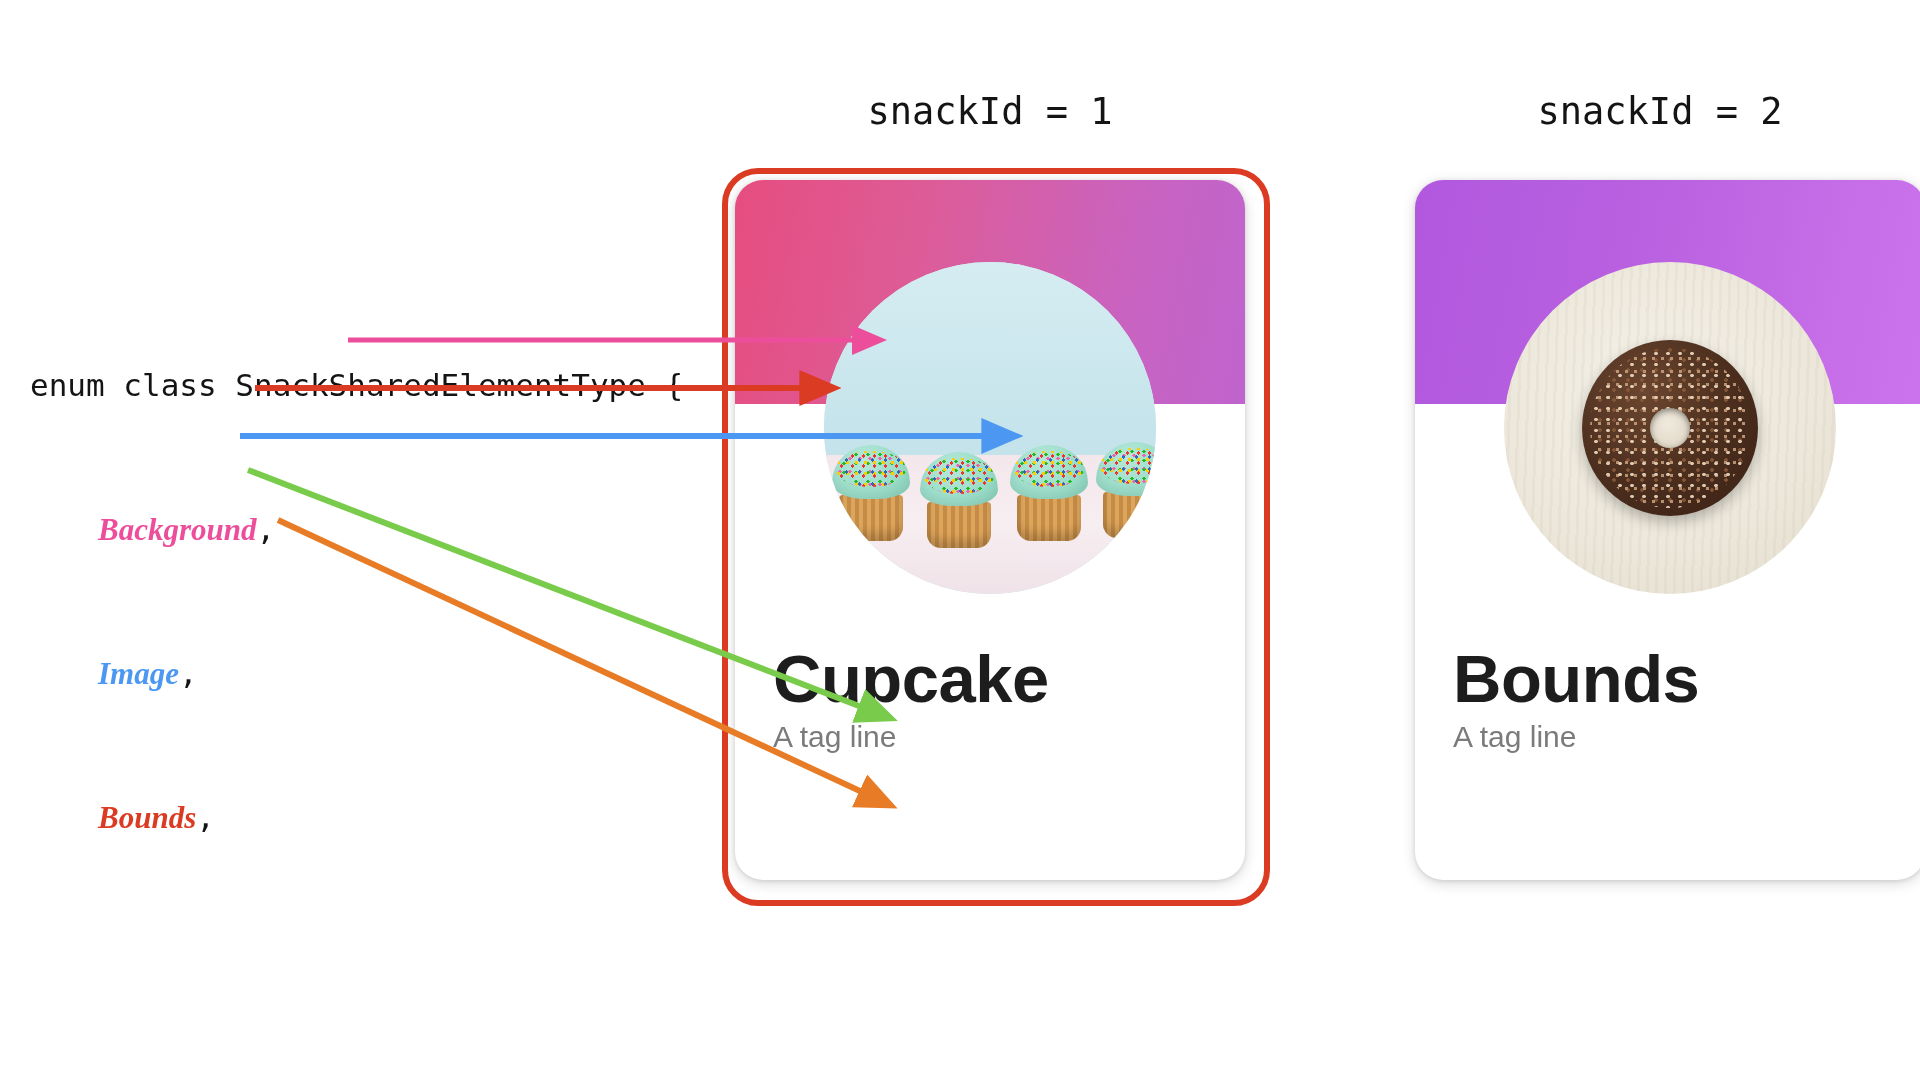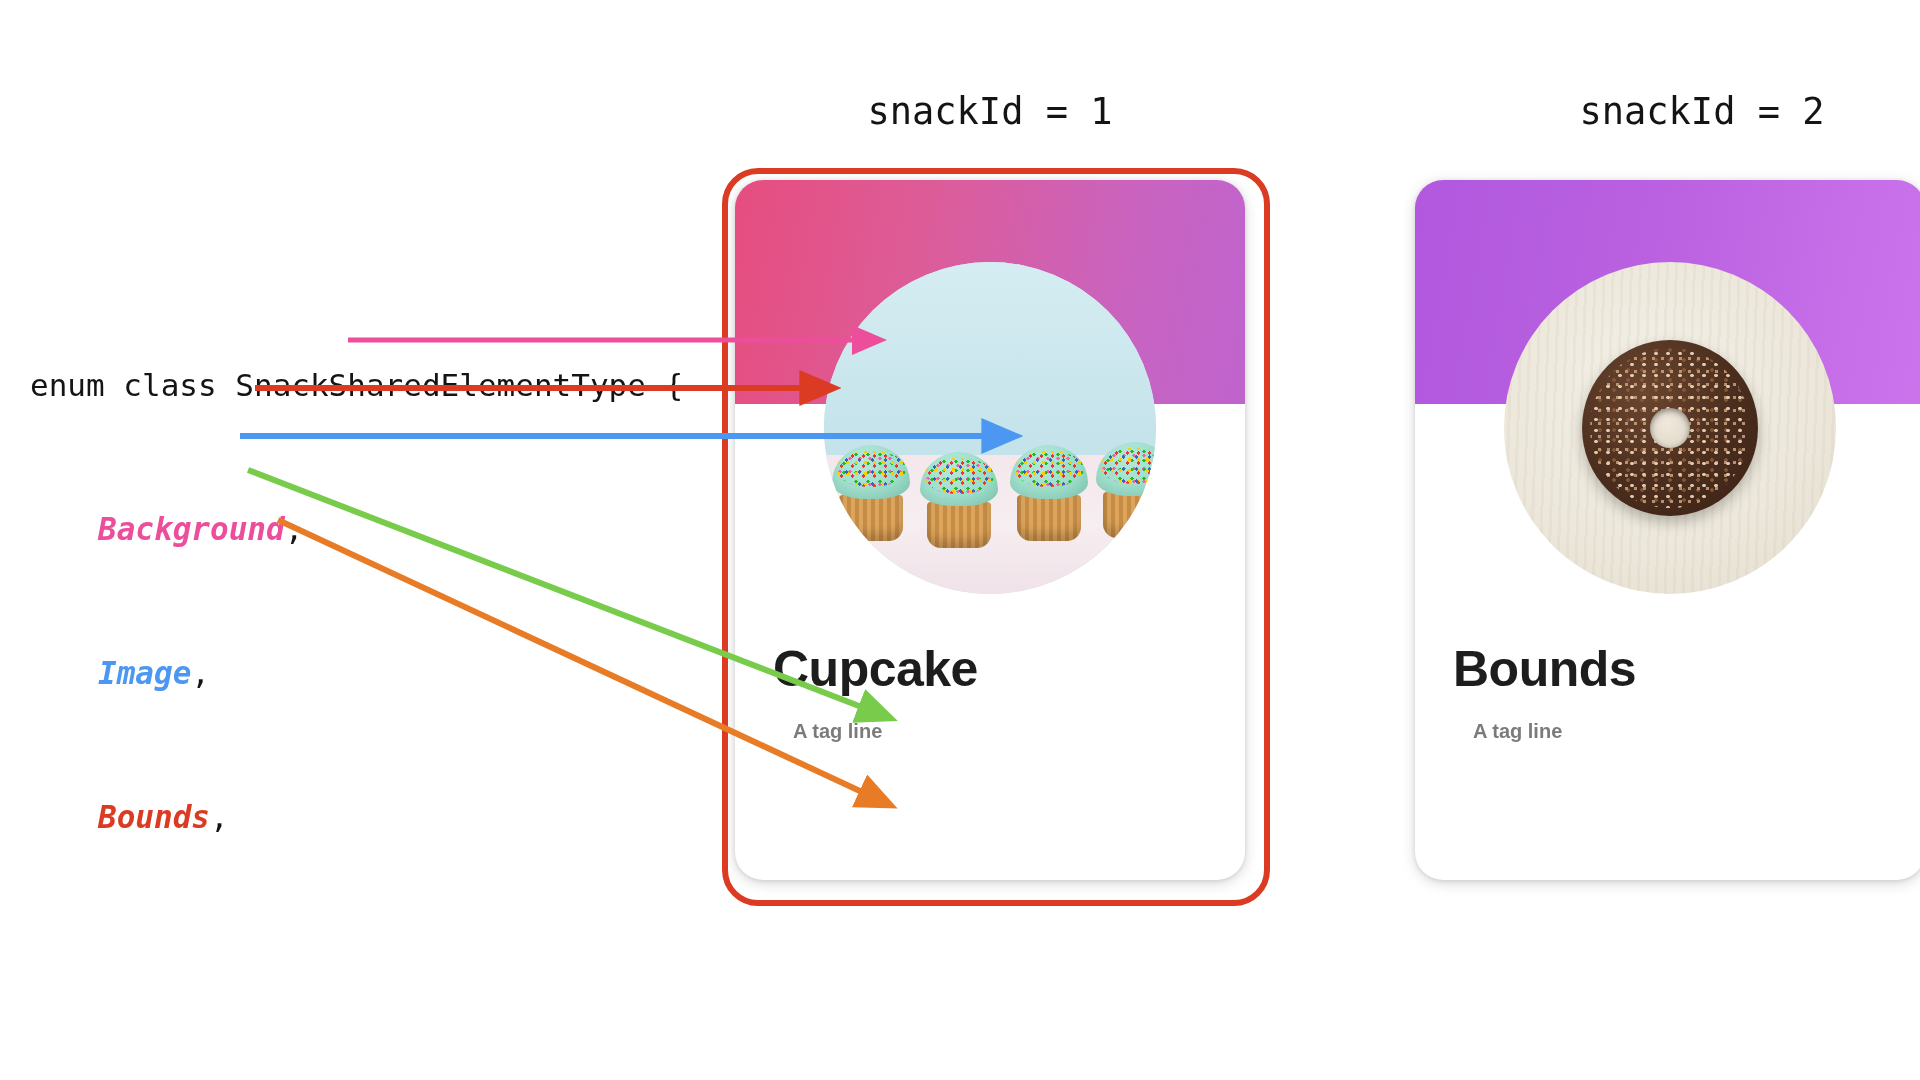--- a/index.html
+++ b/index.html
@@ -19,37 +19,37 @@
     left:30px; top:265px;
     font-family:"DejaVu Sans Mono","Liberation Mono",monospace;
     font-size:31px;
     line-height:48px;
     color:#141414;
     white-space:pre;
     letter-spacing:0px;
   }
   .code .ln{display:block;height:48px;}
   .code .kw{color:#141414;}
-  .code .member{font-style:italic;font-weight:700;}
+  .code .member{font-style:italic;font-weight:700;font-family:Liberation Serif, serif;}
   .m-background{color:#EC4E9B;}
   .m-bounds{color:#DB3B22;}
   .m-image{color:#4C97F2;}
   .m-title{color:#79CC4B;}
   .indent{display:inline-block;width:68px;}
 
   
   .snack-label{
     position:absolute;
     font-family:"DejaVu Sans Mono","Liberation Mono",monospace;
     font-size:37px;
     color:#141414;
     white-space:nowrap;
   }
   #snack-label-1{left:990px;top:90px;transform:translateX(-50%);}
-  #snack-label-2{left:1660px;top:90px;transform:translateX(-50%);margin-left:42px;}
+  #snack-label-2{left:1660px;top:90px;transform:translateX(-50%);}
 
   
   .card{
     position:absolute;
     width:510px;height:700px;
     top:180px;
     background:#ffffff;
     border-radius:28px;
     box-shadow:0 3px 14px rgba(0,0,0,0.16), 0 1px 4px rgba(0,0,0,0.10);
     overflow:hidden;
@@ -130,26 +130,26 @@
   }
   .donut .hole{
      position:absolute;left:50%;top:50%;transform:translate(-50%,-50%);
      width:40px;height:40px;border-radius:50%;
      background:radial-gradient(circle at 45% 40%,#efe9dd,#ddd4c2);
      box-shadow:inset 0 2px 6px rgba(0,0,0,.45);
   }
 
   .card-title{
     position:absolute;left:38px;top:460px;
-    font-size:50px;font-weight:700;color:#1d1d1d;
+    font-size:67px;font-weight:700;color:#1d1d1d;
     letter-spacing:-0.5px;
   }
   .card-tagline{
     position:absolute;left:38px;top:540px;
-    font-size:20px;font-weight:700;color:#7b7b7b;margin-left:20px;
+    font-size:30px;font-weight:400;color:#7b7b7b;
   }
 
   
   #bounds-outline{
     position:absolute;
     left:722px;top:168px;
     width:536px;height:726px;
     border:6px solid #DB3B22;
     border-radius:36px;
     pointer-events:none;

